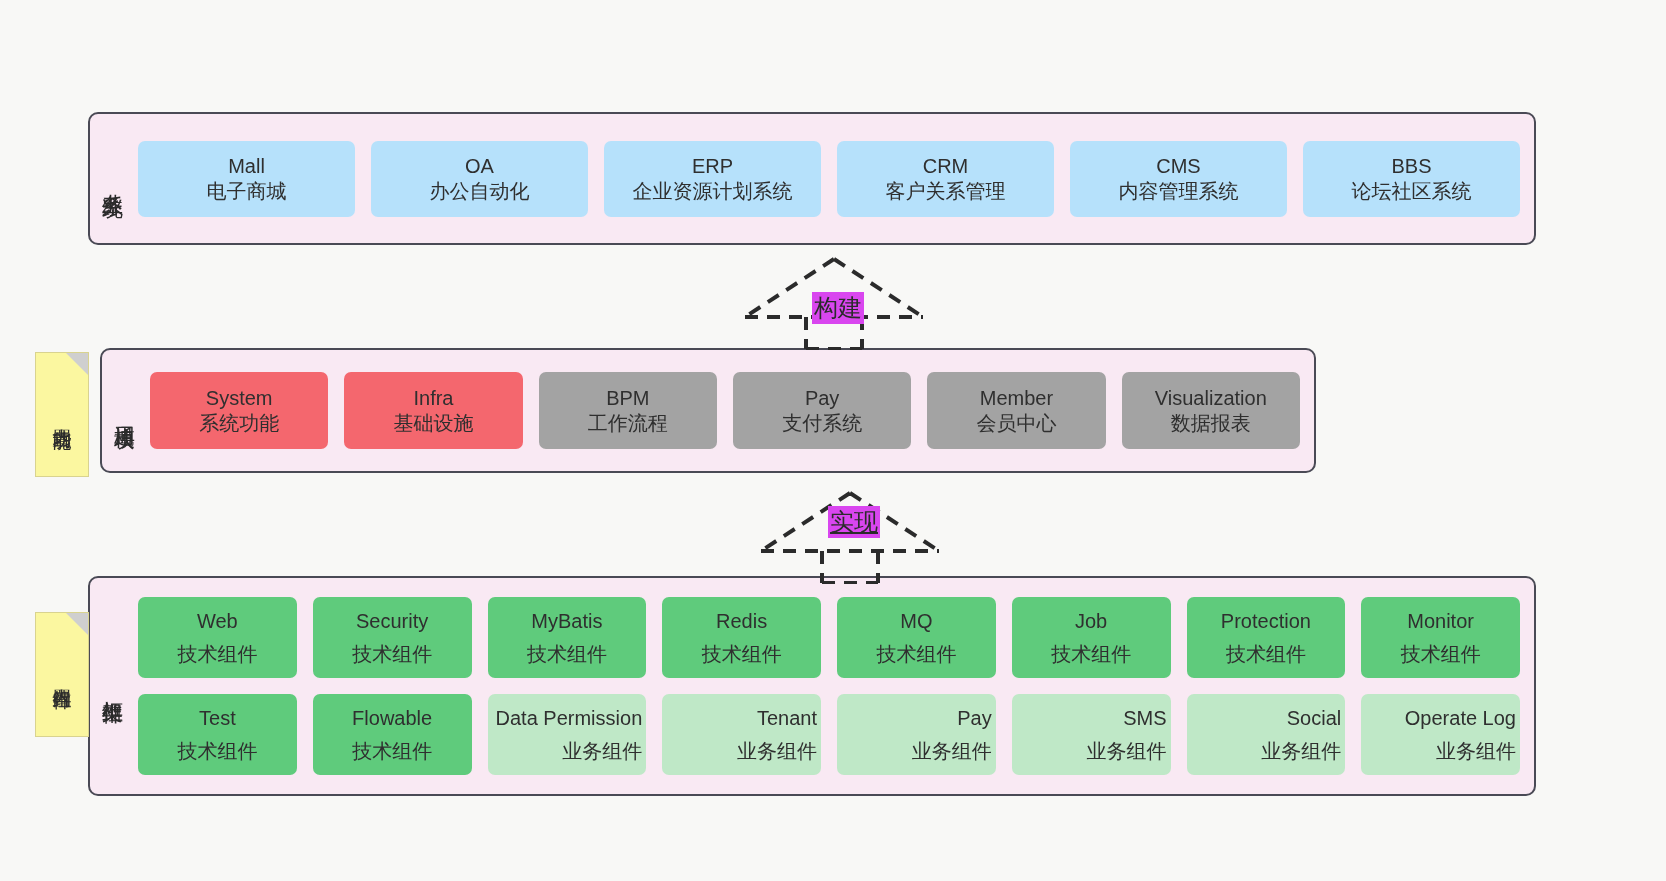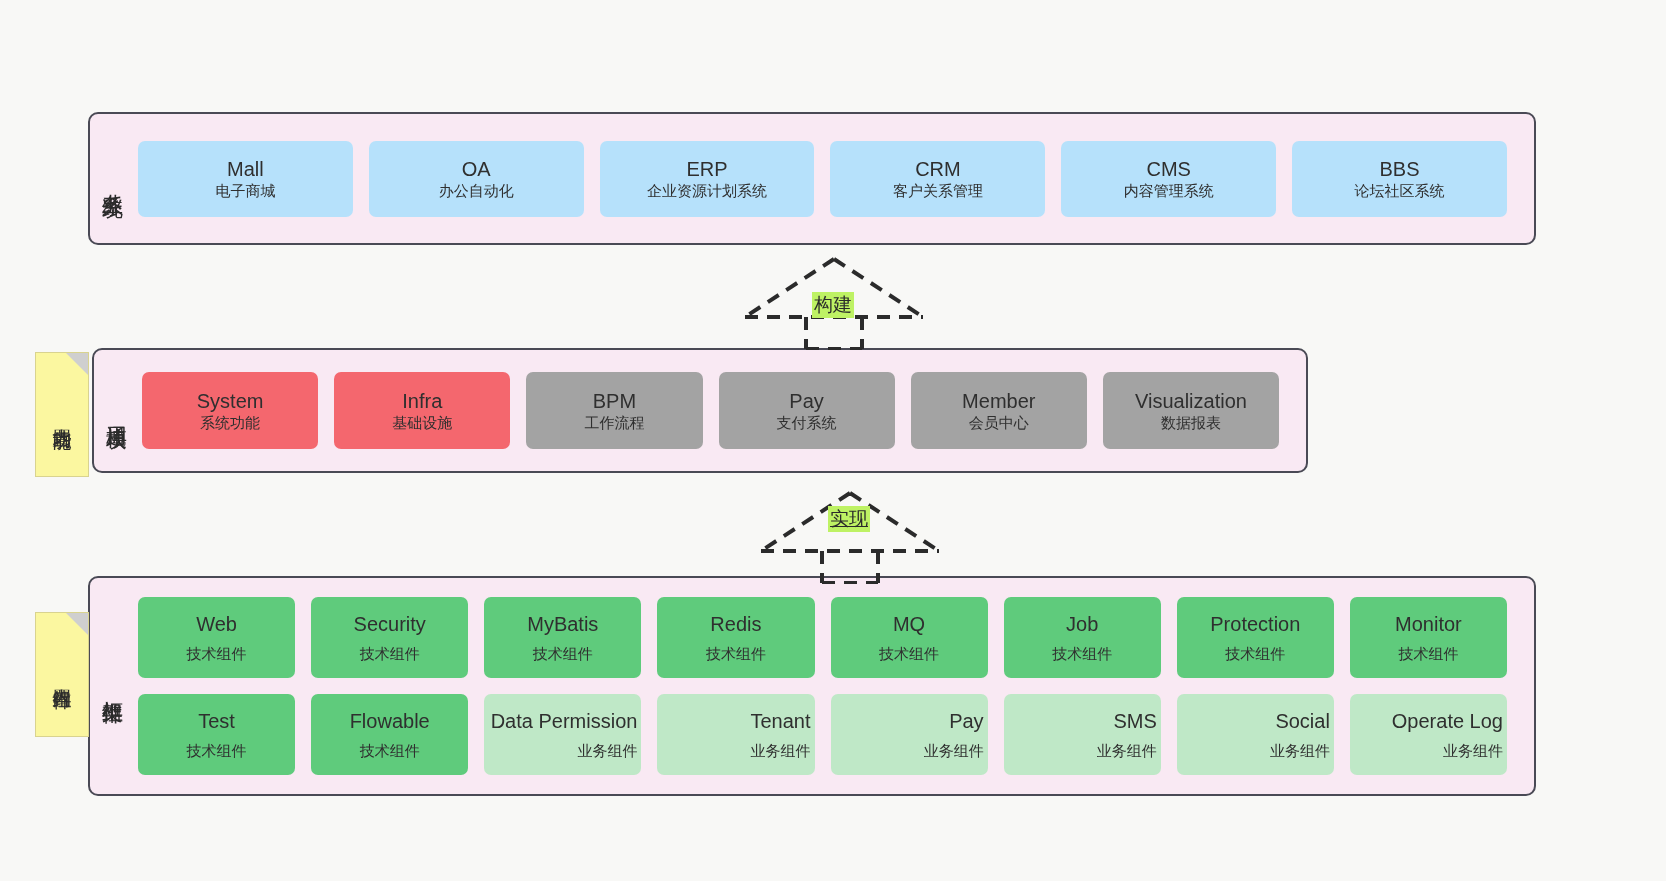--- a/index.html
+++ b/index.html
@@ -48,21 +48,21 @@
     white-space: nowrap;
     color: #2b2b2b;
     padding: 6px 0;
   }
   .layer-body {
     flex: 1 1 auto;
     display: flex;
     flex-direction: column;
     justify-content: center;
     gap: 16px;
-    padding: 0 27px 0 4px;
+    padding: 0 14px 0 4px;
   }
   .row {
     display: flex;
     flex-direction: row;
     gap: 16px;
   }
 
   
   .node {
     flex: 1 1 0;
@@ -75,37 +75,37 @@
     text-align: center;
     line-height: 1.22;
     padding: 6px 4px;
     box-sizing: border-box;
   }
   .node .n-en {
     font-size: 20px;
     white-space: nowrap;
   }
   .node .n-cn {
-    font-size: 15px;
+    font-size: 20px;
     white-space: nowrap;
   }
   .node.wrap .n-en { white-space: normal; }
 
   .node.blue       { background: #b6e1fb; }
   .node.red-strong { background: #f4676e; }
   .node.red-light  { background: #a3a3a3; }
   .node.green-strong { background: #5fcb7c; }
   .node.green-light  { background: #bfe8c7; align-items: flex-end; }
 
   
   #layer-business { left: 88px; top: 112px; width: 1448px; height: 133px; }
   #layer-business .node { height: 76px; }
 
   
-  #layer-common { left: 92px; top: 348px; width: 1216px; height: 125px; }
+  #layer-common { left: 100px; top: 348px; width: 1216px; height: 125px; }
   #layer-common .node { height: 77px; }
 
   
   #layer-framework { left: 88px; top: 576px; width: 1448px; height: 220px; }
   #layer-framework .node { height: 81px; gap: 8px; }
   #layer-framework .layer-body { padding-top: 10px; padding-bottom: 10px; }
 
   
   .sticky {
     position: absolute;
@@ -135,23 +135,23 @@
   #sticky-common { left: 35px; top: 352px; height: 125px; }
   #sticky-framework { left: 35px; top: 612px; height: 125px; }
 
   
   .arrow {
     position: absolute;
     z-index: 3;
   }
   .arrow-label {
     position: absolute;
-    font-size: 19px;
+    font-size: 24px;
     color: #2b2b2b;
-    background: #bef264;
+    background: #d946ef;
     padding: 0 2px;
     white-space: nowrap;
     z-index: 5;
     text-align: right;
   }
   #arrow-build { left: 742px; top: 255px; width: 185px; height: 95px; }
   #arrow-build-label { left: 812px; top: 292px; }
   #arrow-impl { left: 758px; top: 489px; width: 185px; height: 95px; }
   #arrow-impl-label { left: 828px; top: 506px; text-decoration: underline; }
 </style>

